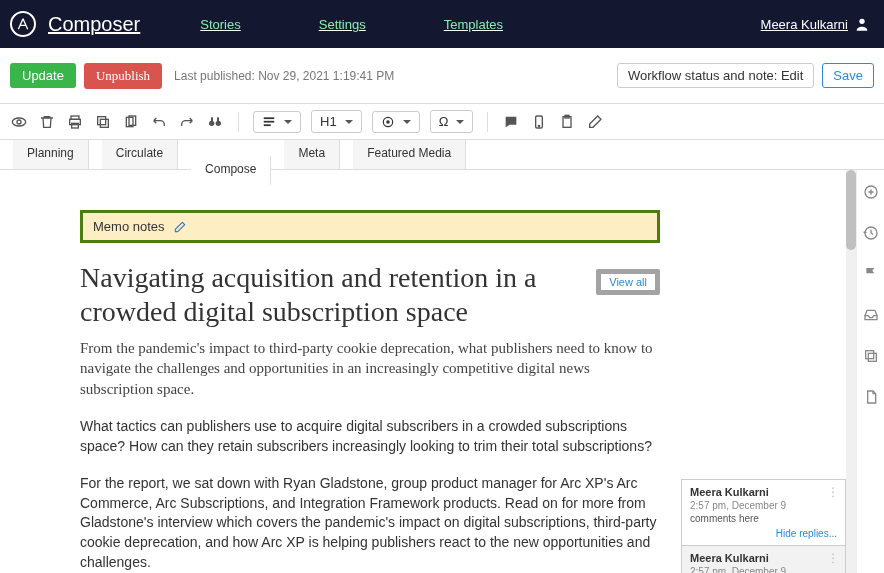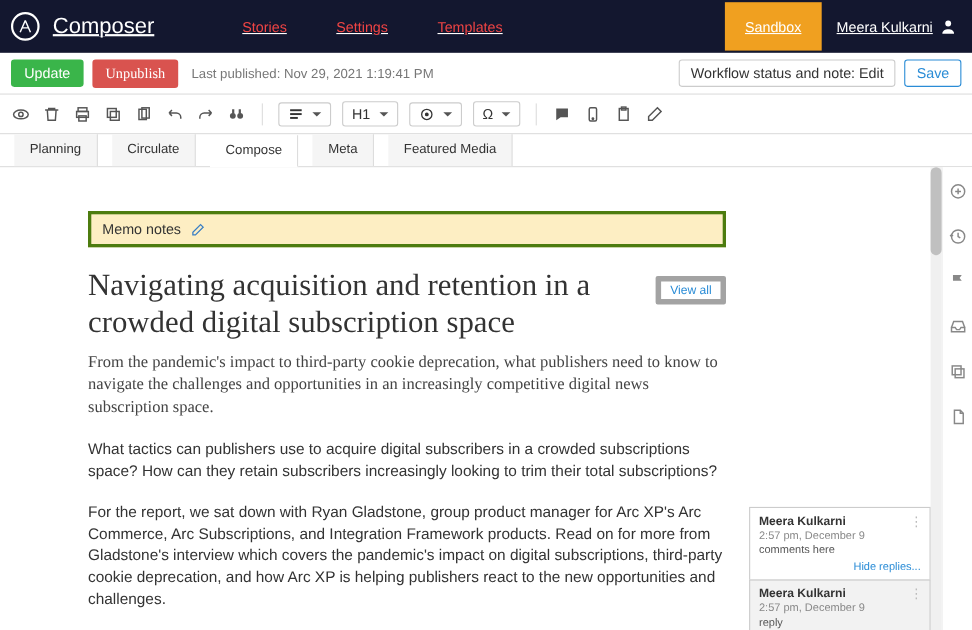--- a/index.html
+++ b/index.html
@@ -3,47 +3,47 @@
 <meta charset="utf-8">
 <style>
   * { box-sizing: border-box; margin: 0; padding: 0; }
   body { font-family: -apple-system, Helvetica, Arial, sans-serif; font-size: 13px; color: #333; background: #fff; width: 884px; height: 573px; overflow: hidden; }
   
   
   .topnav { background: #13172f; height: 48px; display: flex; align-items: center; color: #fff; text-decoration: underline; }
   .logo { width: 26px; height: 26px; border: 2px solid #fff; border-radius: 50%; margin: 0 12px 0 10px; position: relative; display:flex; align-items:center; justify-content:center;}
   .logo svg { width:16px; height:16px;}
   .brand { font-size: 20px; font-weight: 400; margin-right: 60px; }
-  .navlinks { display: flex; gap: 45px; font-size: 13px; color: #ef4444; flex: 1; margin-left: 20px; }
+  .navlinks { display: flex; gap: 78px; font-size: 13px; color: #86efac; flex: 1; }
   .navlinks span { cursor: pointer; }
   .sandbox { background: #f0a020; color: #fff; height: 44px; display: flex; align-items: center; padding: 0 18px; font-size: 13px; }
   .user { display: flex; align-items: center; padding: 0 14px; font-size: 13px; gap:6px;}
   
   
-  .actionbar { height: 38px; border-bottom: 1px solid #ddd; display: flex; align-items: center; padding: 0 10px; gap: 8px; }
+  .actionbar { height: 56px; border-bottom: 1px solid #ddd; display: flex; align-items: center; padding: 0 10px; gap: 8px; }
   .btn { border: none; border-radius: 3px; padding: 5px 12px; font-size: 13px; cursor: pointer; color:#fff;}
   .btn-green { background: #3ab54a; }
   .btn-red { background: #d9534f; font-family: Liberation Serif, serif; }
   .last-pub { color: #777; font-size: 12px; margin-left:4px;text-align:center;}
   .spacer { flex: 1; }
   .btn-outline { background:#fff; border:1px solid #ccc; color:#333; border-radius:3px; padding:4px 10px; font-size:13px; cursor:pointer;}
   .btn-blue-outline { background:#fff; border:1px solid #2a8cd6; color:#2a8cd6; border-radius:3px; padding:4px 10px; font-size:13px; cursor:pointer;}
   
   
   .toolbar { border-bottom:1px solid #ddd; padding: 6px 10px; display:flex; align-items:center; gap:10px;}
   .ticon { width:18px; height:18px; color:#555; cursor:pointer; display:flex; align-items:center; justify-content:center;}
   .ticon svg{width:16px;height:16px;}
   .tsep { width:1px; height:20px; background:#ddd; margin:0 4px;}
   .tdrop { border:1px solid #ccc; border-radius:3px; padding:3px 8px; font-size:13px; display:flex; align-items:center; gap:4px; cursor:pointer;}
   .caret::after{content:"";border-left:4px solid transparent;border-right:4px solid transparent;border-top:4px solid #555;display:inline-block;margin-left:4px;}
   
   
   .tabs { display:flex; border-bottom:1px solid #ddd; height:30px;}
   .tab { padding:6px 14px; font-size:12px; border-right:1px solid #ddd; background:#f5f5f5; cursor:pointer;margin-left:13px;}
-  .tab.active { background:#fff; border-bottom:1px solid #fff; position:relative; top:1px;}
+  .tab.active { background:#fff; border-bottom:1px solid #fff; position:relative; top:16px;}
   .tab:first-child{border-left:none;}
   
   
   .content-wrap { display:flex; height: calc(573px - 44px - 38px - 34px - 30px); }
   .scroll { flex:1; overflow-y:auto; position:relative;}
   .doc { padding: 40px 40px 20px 80px; max-width:700px;}
   .memo { background:#fdeec3; border:3px solid #4d7c0f; padding:6px 10px; font-size:13px; display:flex; align-items:center; gap:8px; margin-bottom:18px;}
   .memo svg{width:14px;height:14px;color:#3a7fc4; cursor:pointer;}
   .viewall { float:right; border:5px solid #a3a3a3; color:#2a8cd6; font-size:11px; padding:2px 8px; border-radius:2px; cursor:pointer; margin-top:8px;}
   h1.headline { font-size:28px; font-weight:400; line-height:1.2; font-family:Georgia,serif; max-width:480px;}
@@ -78,21 +78,20 @@
     <svg viewBox="0 0 24 24" fill="none" stroke="#fff" stroke-width="2">
         <path d="M12 4 L5 20 M12 4 L19 20 M8 14 L16 14"></path>
       </svg>
   </div>
   <div class="brand">Composer</div>
   <div class="navlinks">
     <span>Stories</span>
     <span>Settings</span>
     <span>Templates</span>
   </div>
-  <div class="sandbox">Sandbox</div>
   <div class="user">
     <span>Meera Kulkarni</span>
     <svg viewBox="0 0 24 24" width="16" height="16" fill="#fff">
         <circle cx="12" cy="8" r="4"></circle>
         <path d="M4 22c0-4 4-6 8-6s8 2 8 6"></path>
       </svg>
   </div>
 </div>
 
 <div class="actionbar">

